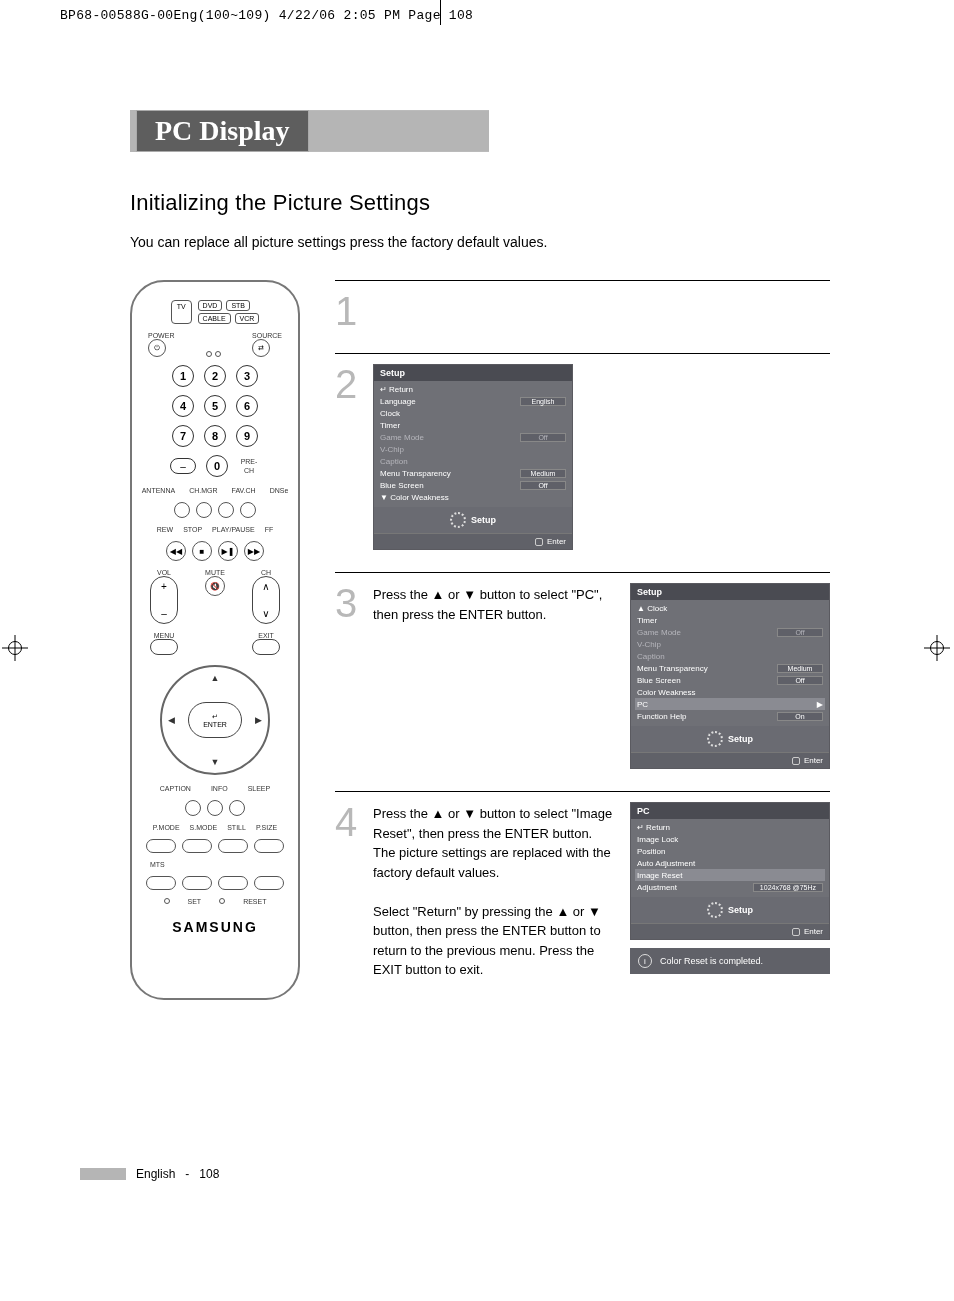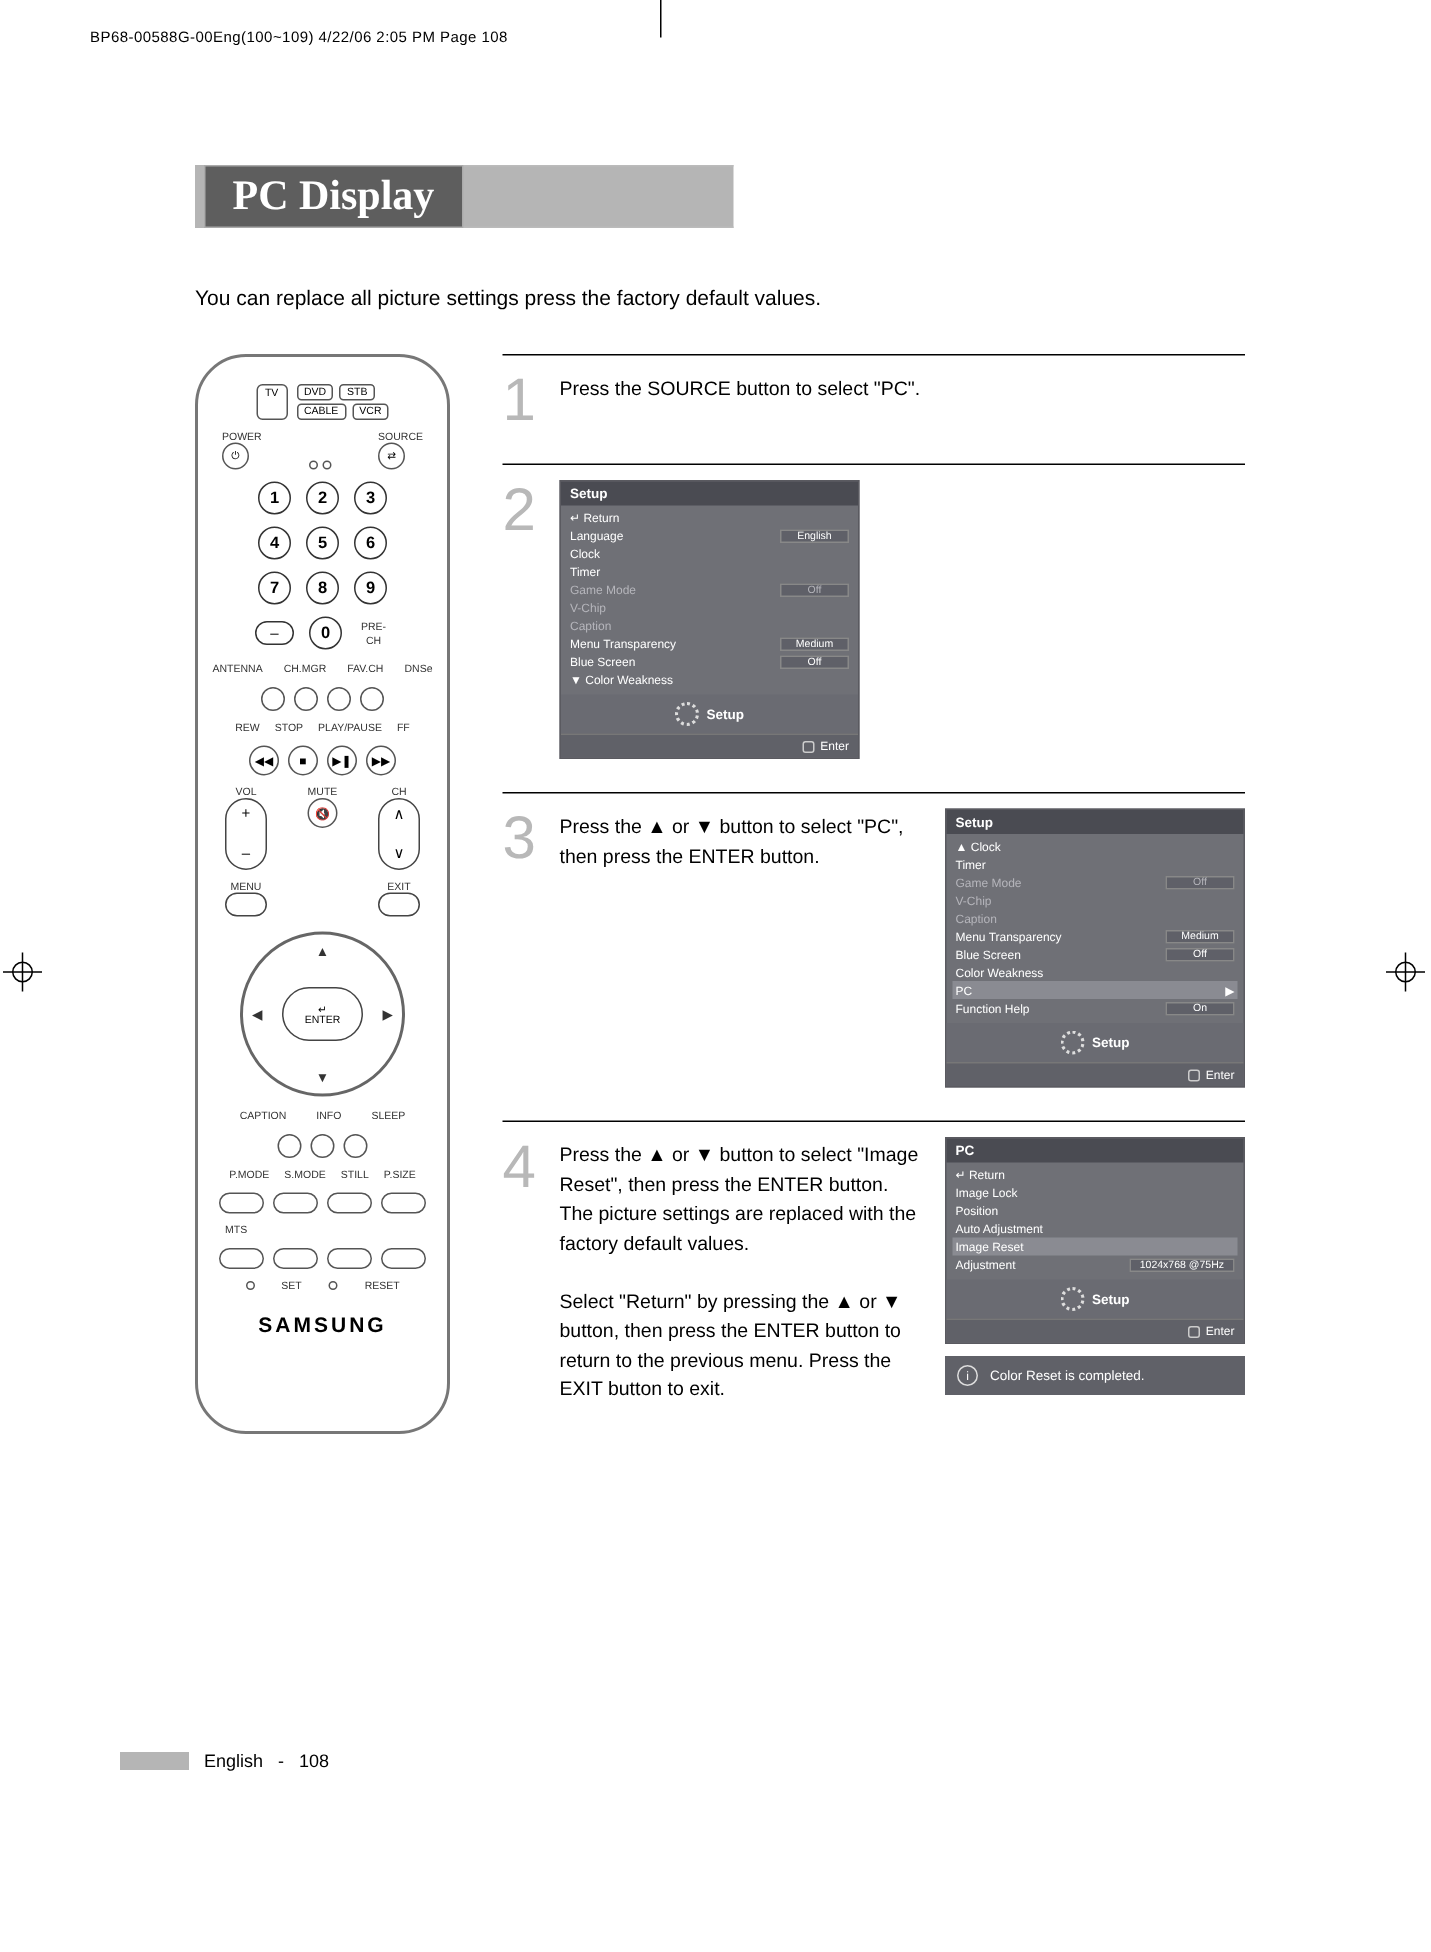--- a/index.html
+++ b/index.html
@@ -1,17 +1,17 @@
 <!DOCTYPE html>
 <html><head>
 <meta charset="utf-8">
 <style>
   * { margin:0; padding:0; box-sizing:border-box; }
   body { font-family: Arial, Helvetica, sans-serif; background:#fff; color:#000; width:954px; height:1301px; position:relative; }
-  .print-header { position:absolute; top:20px; left:60px; font-family:Liberation Sans, sans-serif; font-size:10px; letter-spacing:.3px; }
+  .print-header { position:absolute; top:8px; left:60px; font-family:Liberation Mono, monospace; font-size:13px; letter-spacing:.3px; }
   .crop-mark { position:absolute; background:#000; }
   .cm-top { top:0; left:440px; width:1px; height:25px; }
 
   .page { position:absolute; top:110px; left:130px; width:700px; }
 
   
   .sec-bar { display:flex; align-items:stretch; height:42px; margin-bottom:38px; }
   .sec-bar .grey-lead { background:#b5b5b5; width:6px; }
   .sec-bar .title-box { background:#5e5e5e; color:#fff; font-family: Georgia, 'Times New Roman', serif; font-weight:bold; font-style:normal; font-size:28px; padding:4px 18px; display:flex; align-items:center; border:1px solid #aaa; }
   .sec-bar .grey-tail { background:#b5b5b5; flex:0 0 180px; border-top:1px solid #bbb; border-bottom:1px solid #bbb; }
@@ -90,20 +90,21 @@
   </div>
 
 <div class="page">
 
   <div class="sec-bar">
     <div class="grey-lead"></div>
     <div class="title-box">PC Display</div>
     <div class="grey-tail"></div>
   </div>
 
+  <div class="subtitle">Initializing the Picture Settings</div>
   <div class="intro">You can replace all picture settings press the factory default values.</div>
 
   <div class="content">
 
     <div class="remote-col">
       <div class="remote">
         <div class="row">
           <span class="r-tv">TV</span>
           <div style="display:flex;flex-direction:column;gap:2px;">
             <div style="display:flex;gap:4px;">
@@ -251,21 +252,20 @@
             <span class="dot"></span>
             <span class="r-lbl">RESET</span>
           </div>
         <div class="brand">SAMSUNG</div>
       </div>
     </div>
 
     <div class="steps-col">
       <div class="step">
         <div class="num-big">1</div>
-        <div class="txt">Press the SOURCE button to select "PC".</div>
       </div>
 
       <div class="step">
         <div class="num-big">2</div>
         <div class="osd">
           <div class="osd-box">
             <div class="osd-title">Setup</div>
             <div class="osd-body" id="osd1-body">
                 <div class="osd-row">
                   <span>↵ Return</span>

